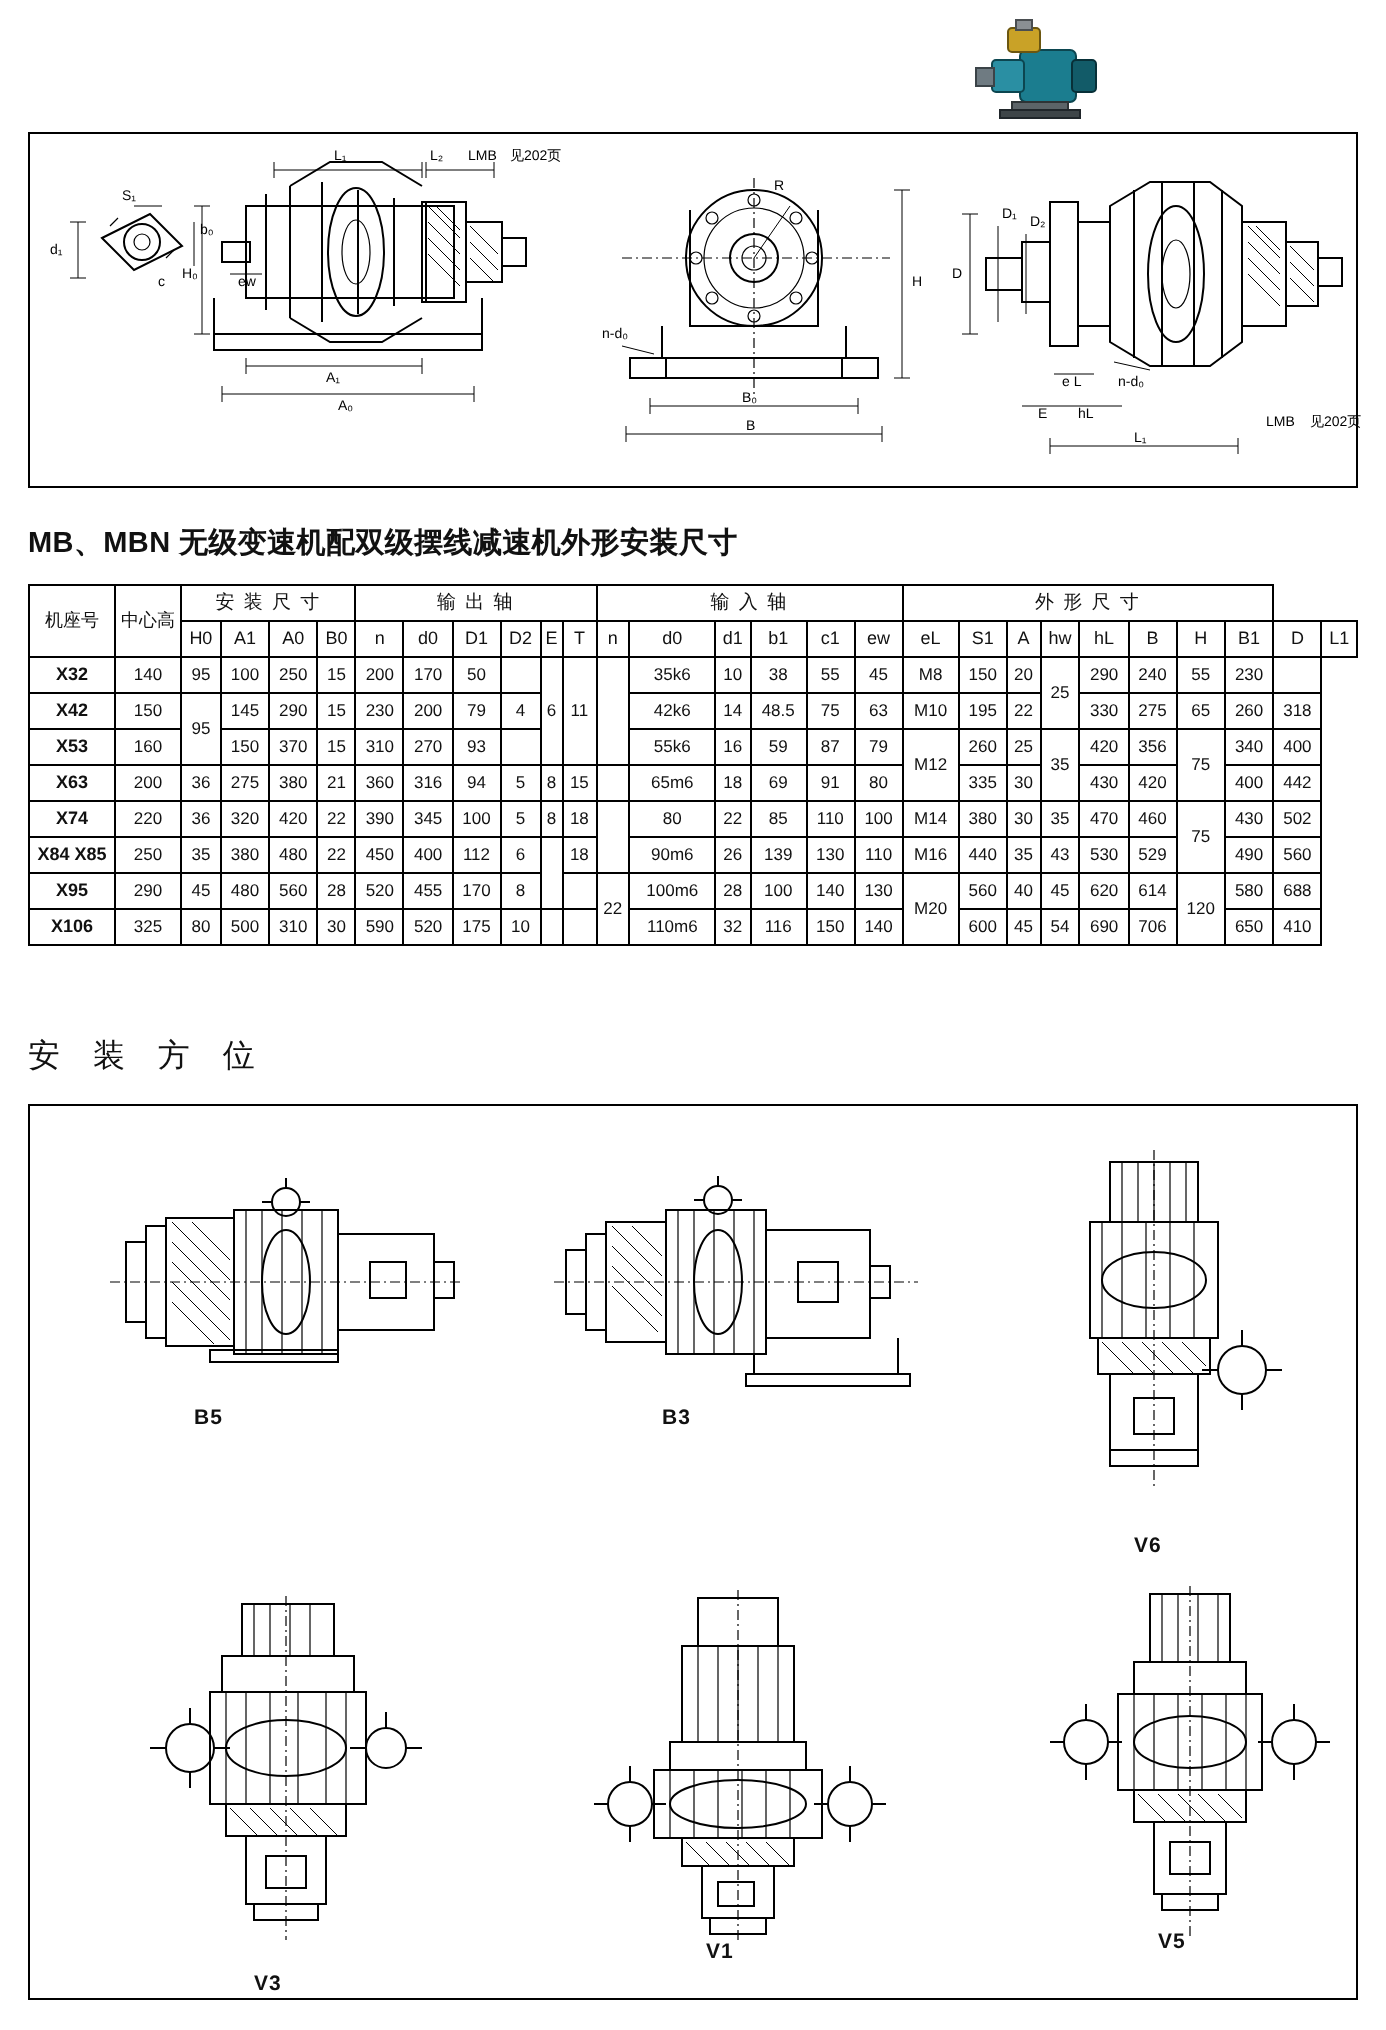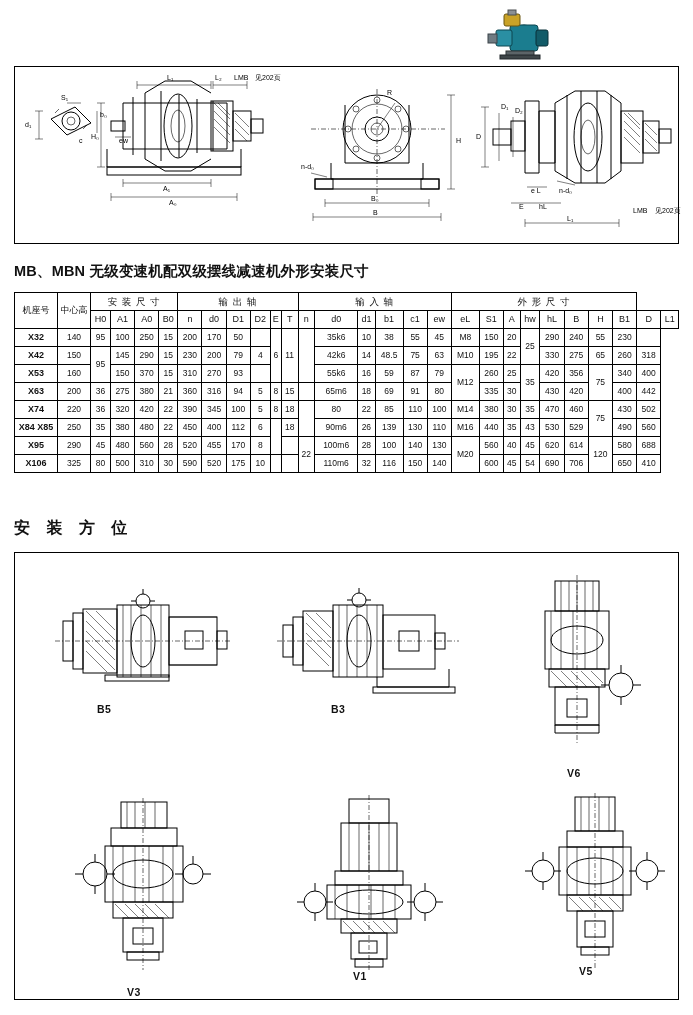--- a/index.html
+++ b/index.html
@@ -26,21 +26,21 @@
   .dwg-panel svg{display:block;}
 
   
   .heading1{
     position:absolute;left:14px;top:262px;
     font-size:14.5px;font-weight:bold;letter-spacing:.2px;
     white-space:nowrap;
   }
   .heading2{
     position:absolute;left:14px;top:518px;
-    font-size:16px;font-weight:bold;letter-spacing:6px;
+    font-size:16px;font-weight:normal;letter-spacing:6px;
   }
 
   
   .tbl-wrap{position:absolute;left:14px;top:292px;width:665px;}
   table.spec{
     border-collapse:collapse;
     width:665px;
     font-size:8.5px;
     font-family:"Liberation Sans", sans-serif;
   }

